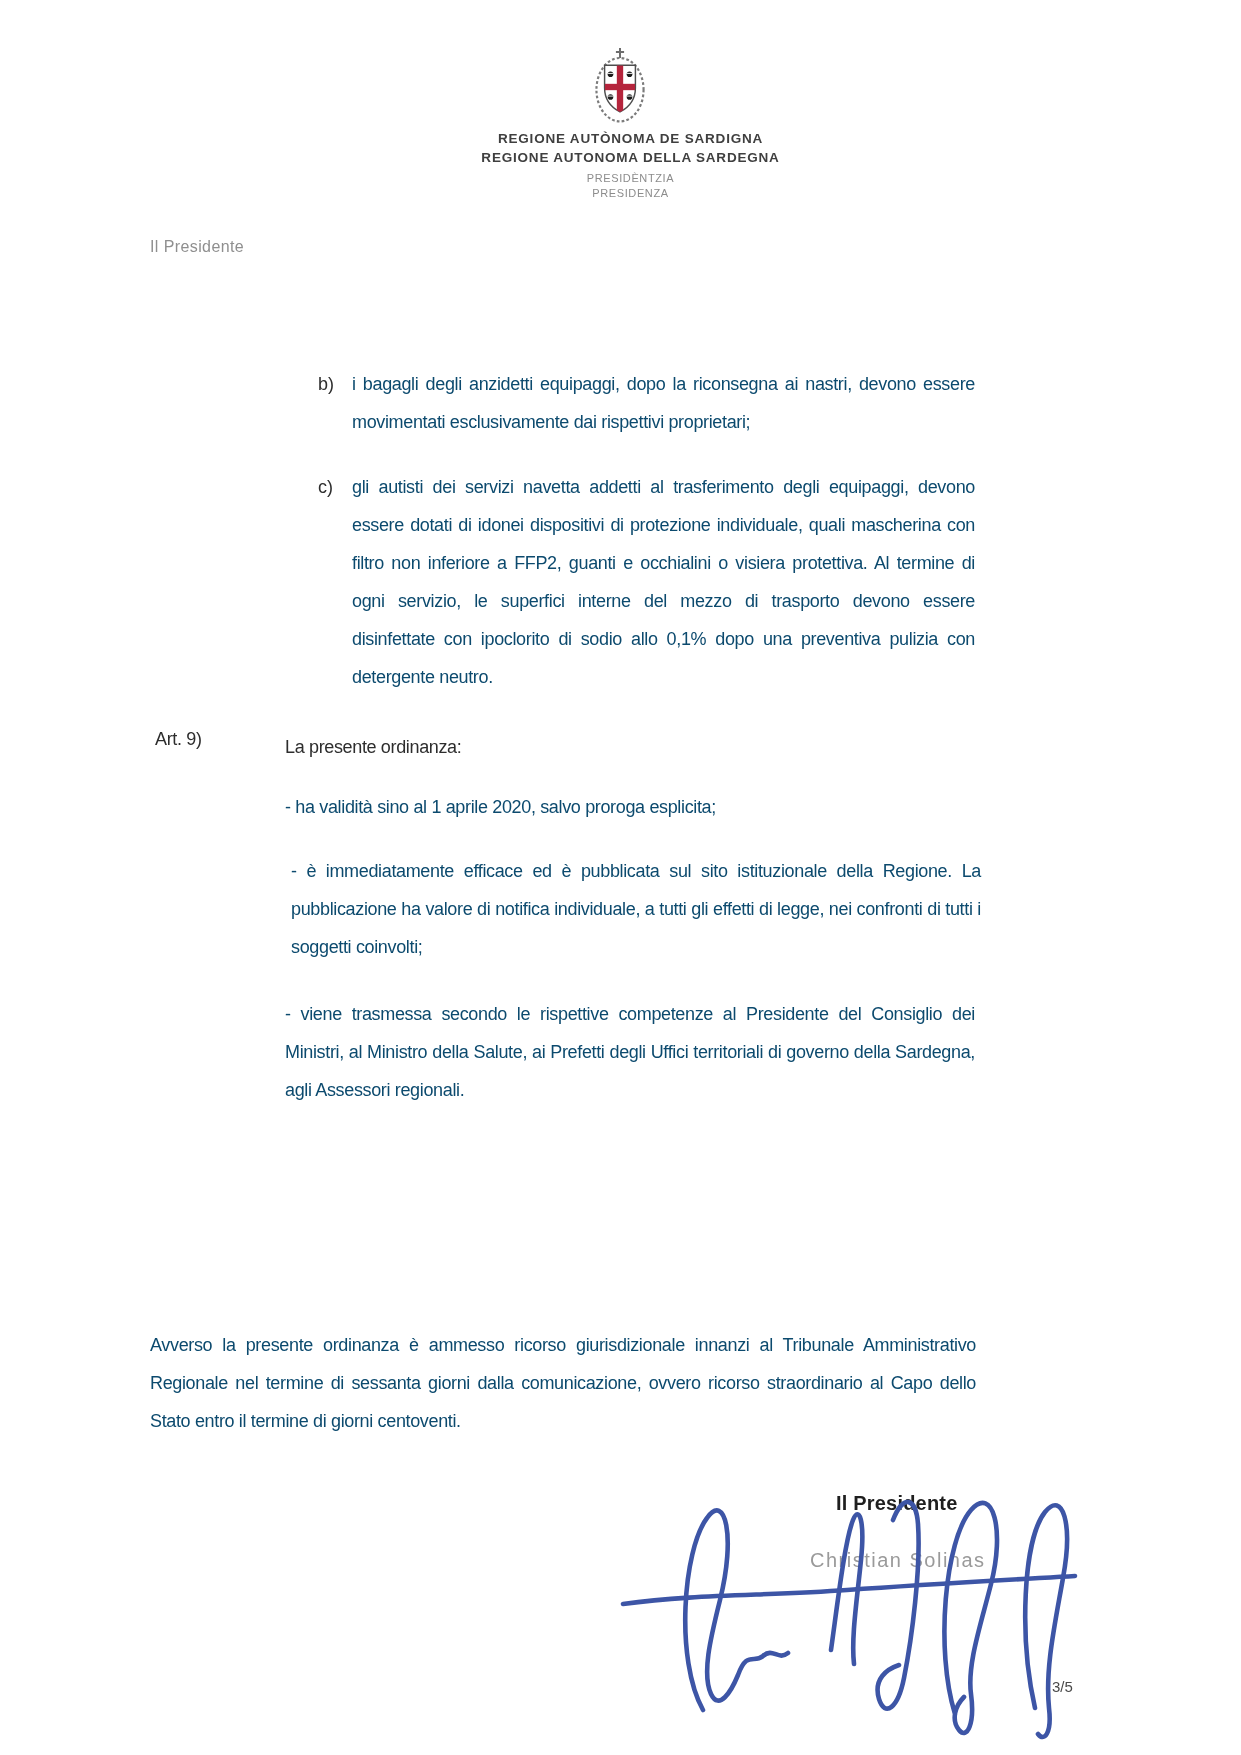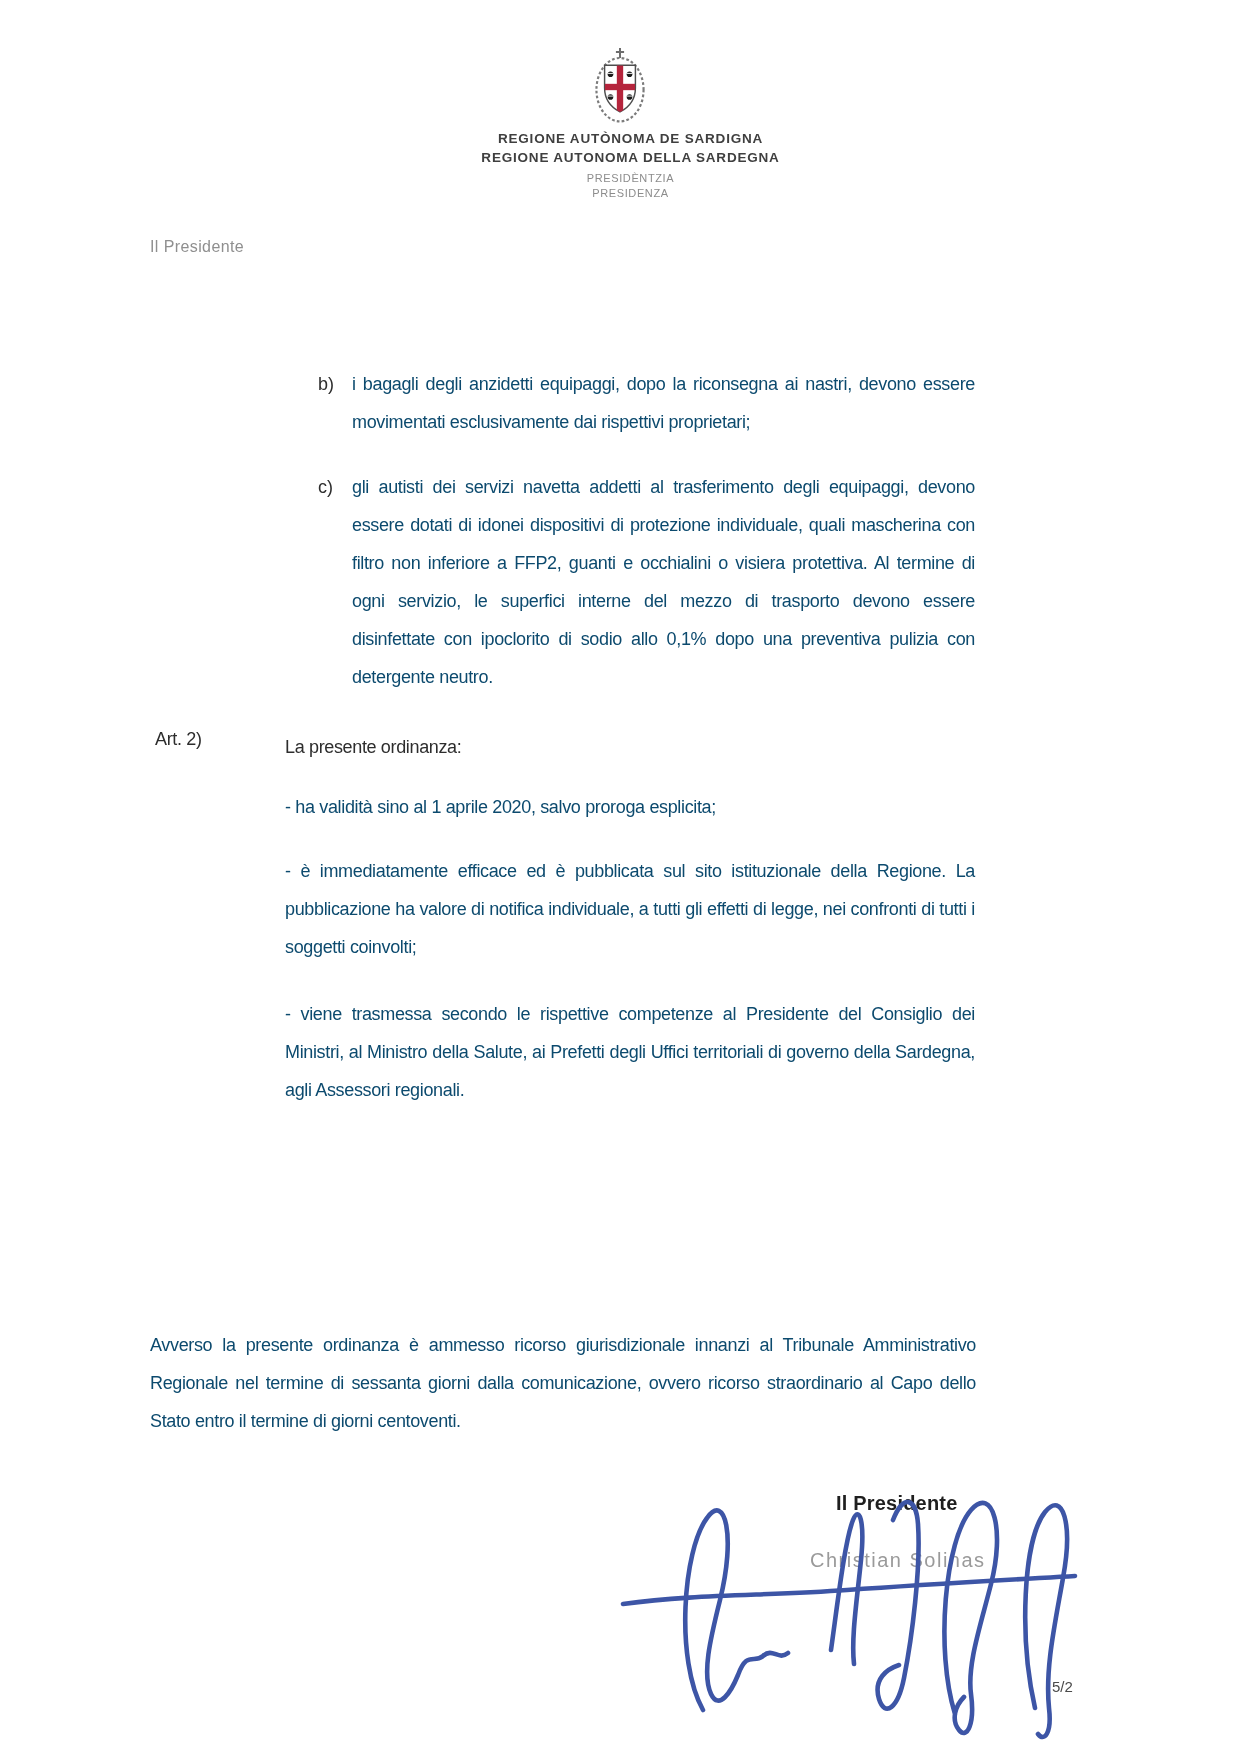--- a/index.html
+++ b/index.html
@@ -42,21 +42,21 @@
   .list-item { position: absolute; left: 318px; width: 657px; }
   .list-item .marker { position: absolute; left: 0; top: 0; font-size: 18px; line-height: 38px; }
   .list-item .list-text { margin-left: 34px; }
   .item-b { top: 365px; }
   .item-c { top: 468px; }
   .article-row { position: absolute; top: 720px; left: 0; width: 1241px; }
   .article-label { position: absolute; left: 155px; top: 0; font-size: 18px; line-height: 38px; letter-spacing: -0.35px; }
   .article-intro { position: absolute; left: 285px; top: 8px; font-size: 18px; line-height: 38px; letter-spacing: -0.35px; }
   .dash-par { position: absolute; left: 285px; width: 690px; }
   .dash-1 { top: 788px; }
-  .dash-2 { top: 852px; }
+  .dash-2 { top: 852px; margin-left: 6px; }
   .dash-3 { top: 995px; }
   .close-par { position: absolute; left: 150px; width: 826px; }
   .close-1 { top: 1128px; }
   .close-2 { top: 1226px; }
   .close-3 { top: 1326px; }
   
   .sig-title {
     position: absolute; left: 836px; top: 1492px;
     font-size: 20px; font-weight: bold; color: #1f1f1f; letter-spacing: 0.2px;
   }
@@ -119,21 +119,21 @@
     <span class="marker">b)</span>
     <div class="list-text bodytext">i bagagli degli anzidetti equipaggi, dopo la riconsegna ai nastri, devono essere movimentati esclusivamente dai rispettivi proprietari;</div>
   </div>
 
   <div class="list-item item-c">
     <span class="marker">c)</span>
     <div class="list-text bodytext">gli autisti dei servizi navetta addetti al trasferimento degli equipaggi, devono essere dotati di idonei dispositivi di protezione individuale, quali mascherina con filtro non inferiore a FFP2, guanti e occhialini o visiera protettiva. Al termine di ogni servizio, le superfici interne del mezzo di trasporto devono essere disinfettate con ipoclorito di sodio allo 0,1% dopo una preventiva pulizia con detergente neutro.</div>
   </div>
 
   <div class="article-row">
-    <span class="article-label">Art. 2)</span>
+    <span class="article-label">Art. 9)</span>
     <span class="article-intro">La presente ordinanza:</span>
   </div>
 
   <div class="dash-par dash-1 bodytext">- ha validità sino al 1 aprile 2020, salvo proroga esplicita;</div>
   <div class="dash-par dash-2 bodytext">- è immediatamente efficace ed è pubblicata sul sito istituzionale della Regione. La pubblicazione ha valore di notifica individuale, a tutti gli effetti di legge, nei confronti di tutti i soggetti coinvolti;</div>
   <div class="dash-par dash-3 bodytext">- viene trasmessa secondo le rispettive competenze al Presidente del Consiglio dei Ministri, al Ministro della Salute, ai Prefetti degli Uffici territoriali di governo della Sardegna, agli Assessori regionali.</div>
 
   <div class="close-par close-3 bodytext">Avverso la presente ordinanza è ammesso ricorso giurisdizionale innanzi al Tribunale Amministrativo Regionale nel termine di sessanta giorni dalla comunicazione, ovvero ricorso straordinario al Capo dello Stato entro il termine di giorni centoventi.</div>
 
   <div class="sig-title">Il Presidente</div>
@@ -149,15 +149,15 @@
       <path d="M216 172 C 223 122, 230 62, 238 42 C 244 27, 250 42, 246 82 C 242 122, 236 160, 239 186"></path>
 
       <path d="M278 42 C 288 16, 301 19, 303 46 C 306 90, 297 160, 289 200 C 283 230, 270 240, 264 221 C 258 201, 272 191, 284 187"></path>
 
       <path d="M340 236 C 320 172, 330 62, 356 32 C 378 7, 390 52, 376 106 C 366 146, 352 186, 356 216 C 360 246, 352 262, 344 252 C 336 242, 340 228, 349 219"></path>
 
       <path d="M420 230 C 404 160, 408 62, 430 34 C 448 12, 458 46, 448 100 C 440 146, 430 190, 434 230 C 437 256, 429 264, 423 256"></path>
     </svg>
   </div>
 
-  <div class="page-number">5/2</div>
+  <div class="page-number">3/5</div>
 
 </div>
 
 </body></html>

